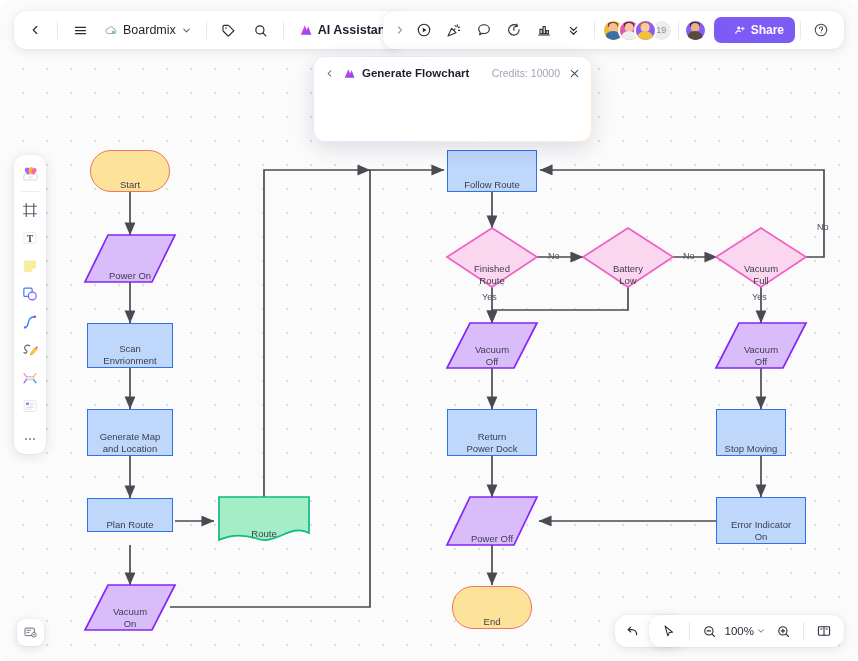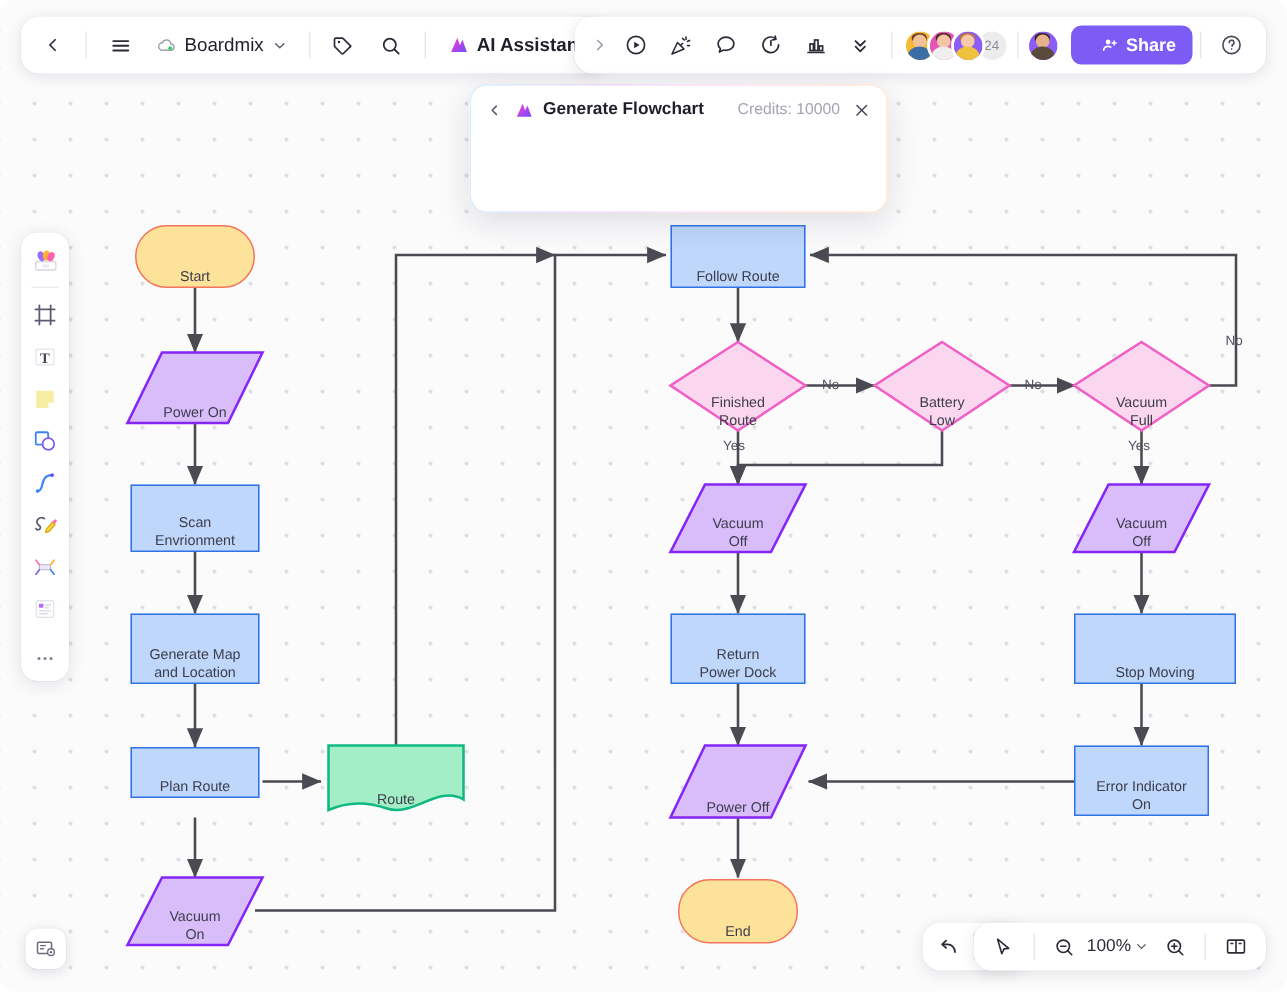--- a/index.html
+++ b/index.html
@@ -288,21 +288,21 @@
 Off</span>
   </div>
   <div class="node" style="left:716px;top:323px;width:90px;height:45px;">
     <span class="nlabel">Vacuum
 Off</span>
   </div>
   <div class="node n-proc" style="left:447px;top:409px;width:90px;height:47px;">
     <span class="nlabel">Return
 Power Dock</span>
   </div>
-  <div class="node n-proc" style="left:716px;top:409px;width:108px;height:47px;">
+  <div class="node n-proc" style="left:716px;top:409px;width:70px;height:47px;">
     <span class="nlabel">Stop Moving</span>
   </div>
   <div class="node n-proc" style="left:716px;top:497px;width:90px;height:47px;">
     <span class="nlabel">Error Indicator
 On</span>
   </div>
   <div class="node" style="left:447px;top:497px;width:90px;height:48px;">
     <span class="nlabel">Power Off</span>
   </div>
   <div class="node n-term" style="left:452px;top:586px;width:80px;height:43px;">
@@ -432,21 +432,21 @@
           <div class="body" style="background:#efefef"></div>
         </div>
       </div>
     <div class="av">
         <div class="face" style="background:#8b5cf6">
           <div class="hair" style="background:#c0762f"></div>
           <div class="head" style="background:#f4c8a8"></div>
           <div class="body" style="background:#f0c23b"></div>
         </div>
       </div>
-    <div class="av-more">24</div>
+    <div class="av-more">19</div>
   </div>
   <div class="divider-v"></div>
   <div class="av" style="margin-left:0;">
       <div class="face" style="background:#8b5cf6">
         <div class="hair" style="background:#3b2a1e"></div>
         <div class="head" style="background:#e8b08b"></div>
         <div class="body" style="background:#5a4a3c"></div>
       </div>
     </div>
   <button class="share-btn" style="margin-left:7px;padding-left:20px;">

